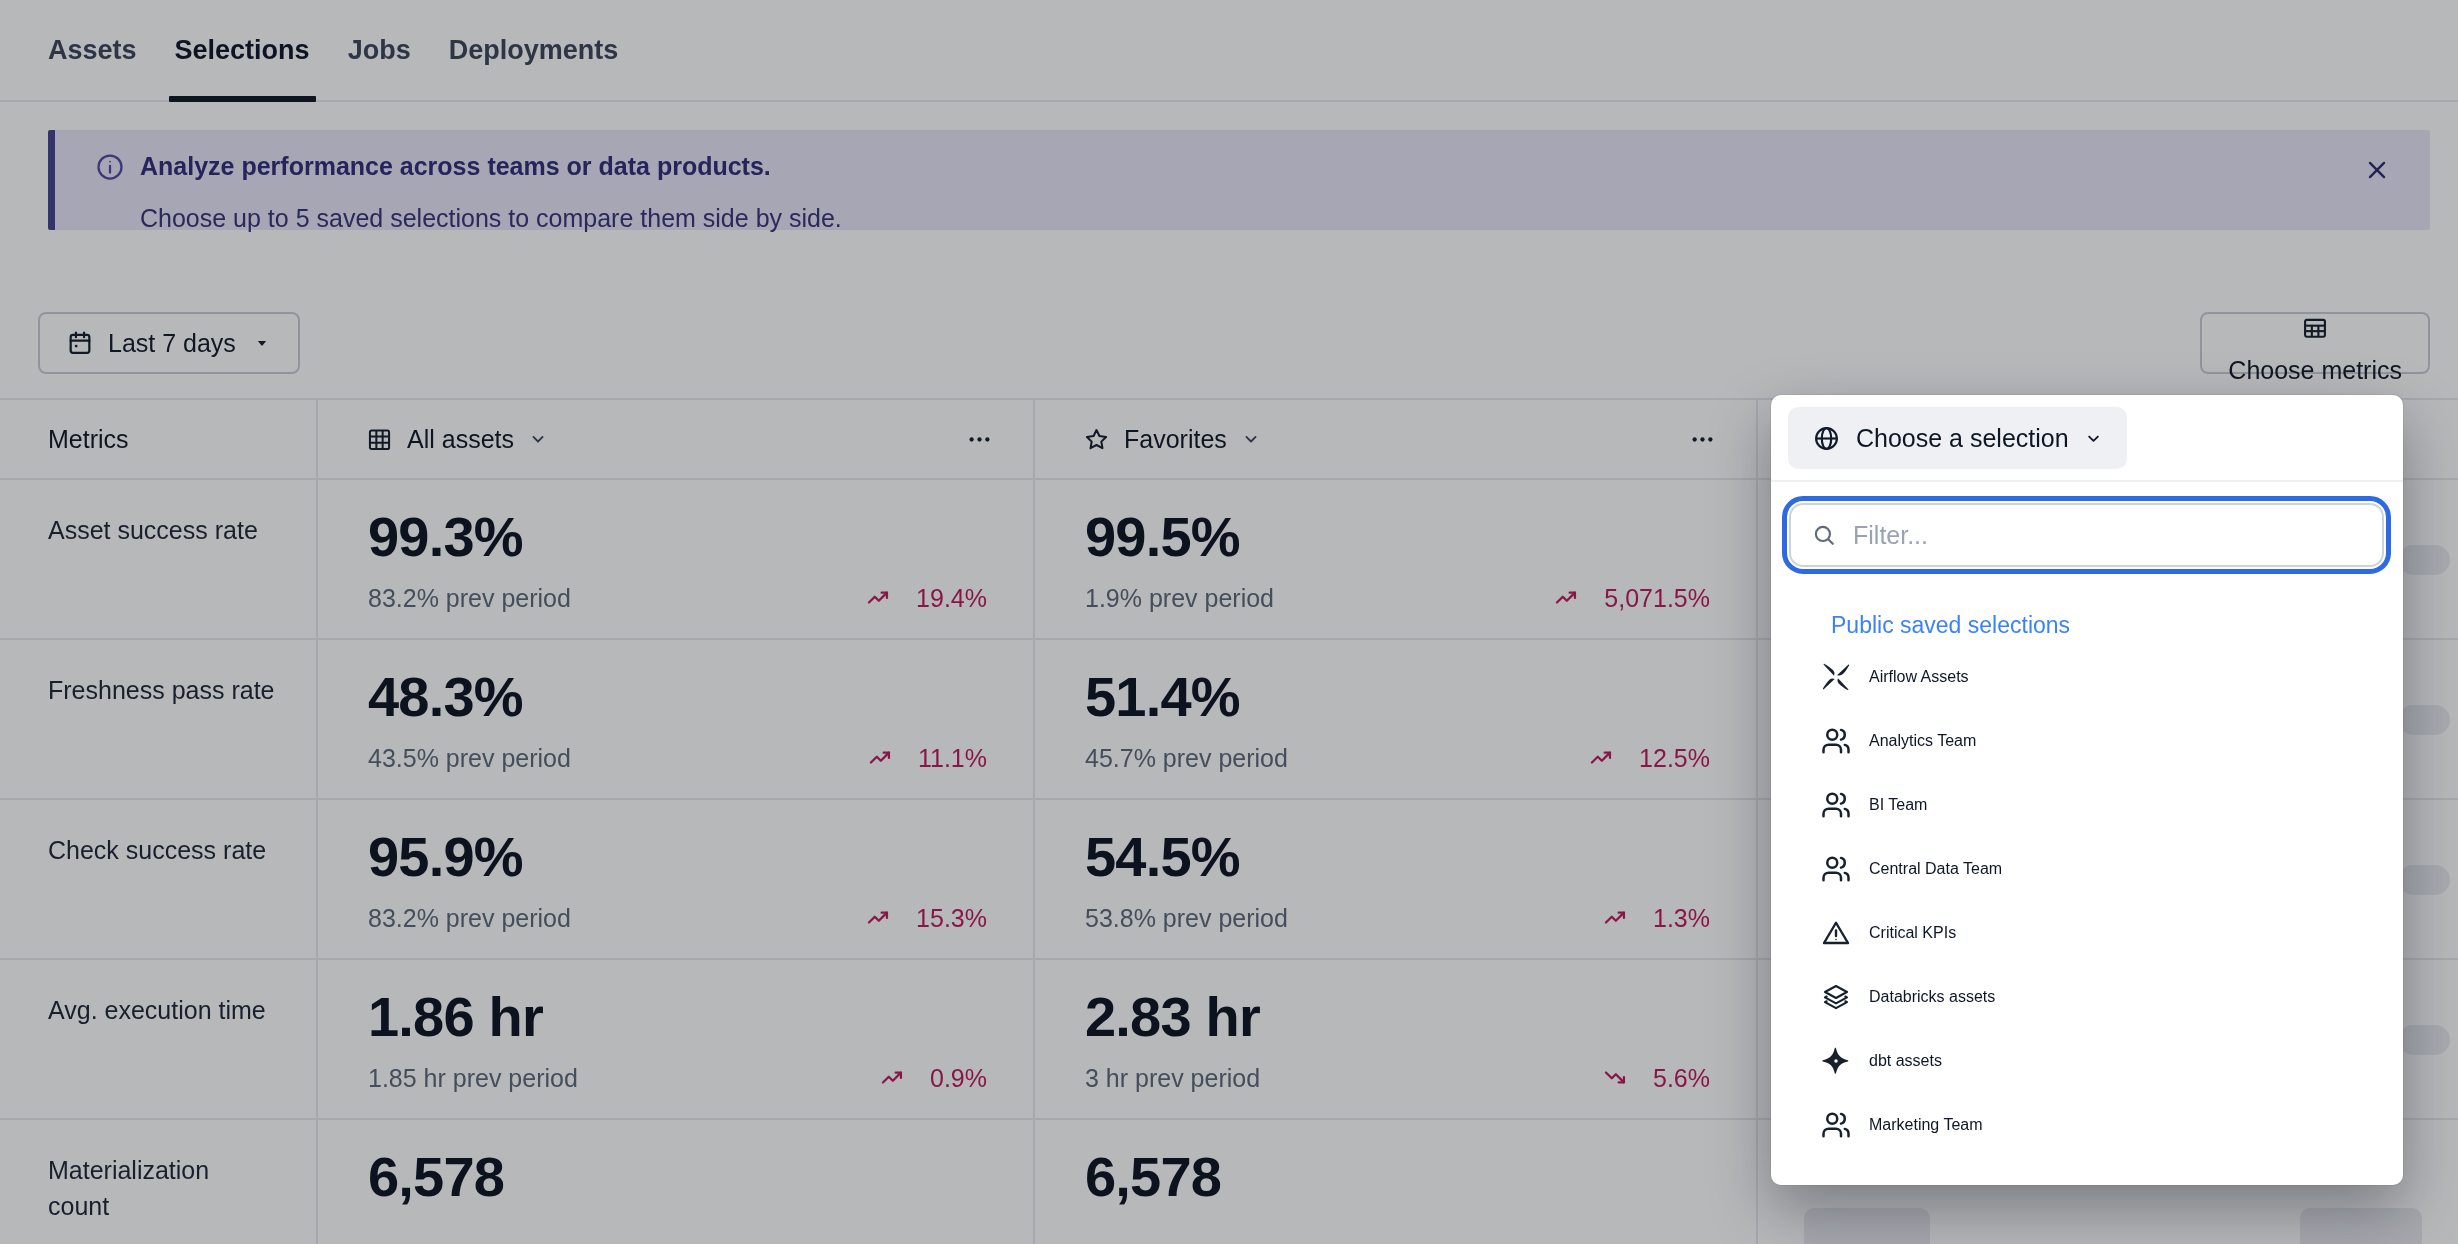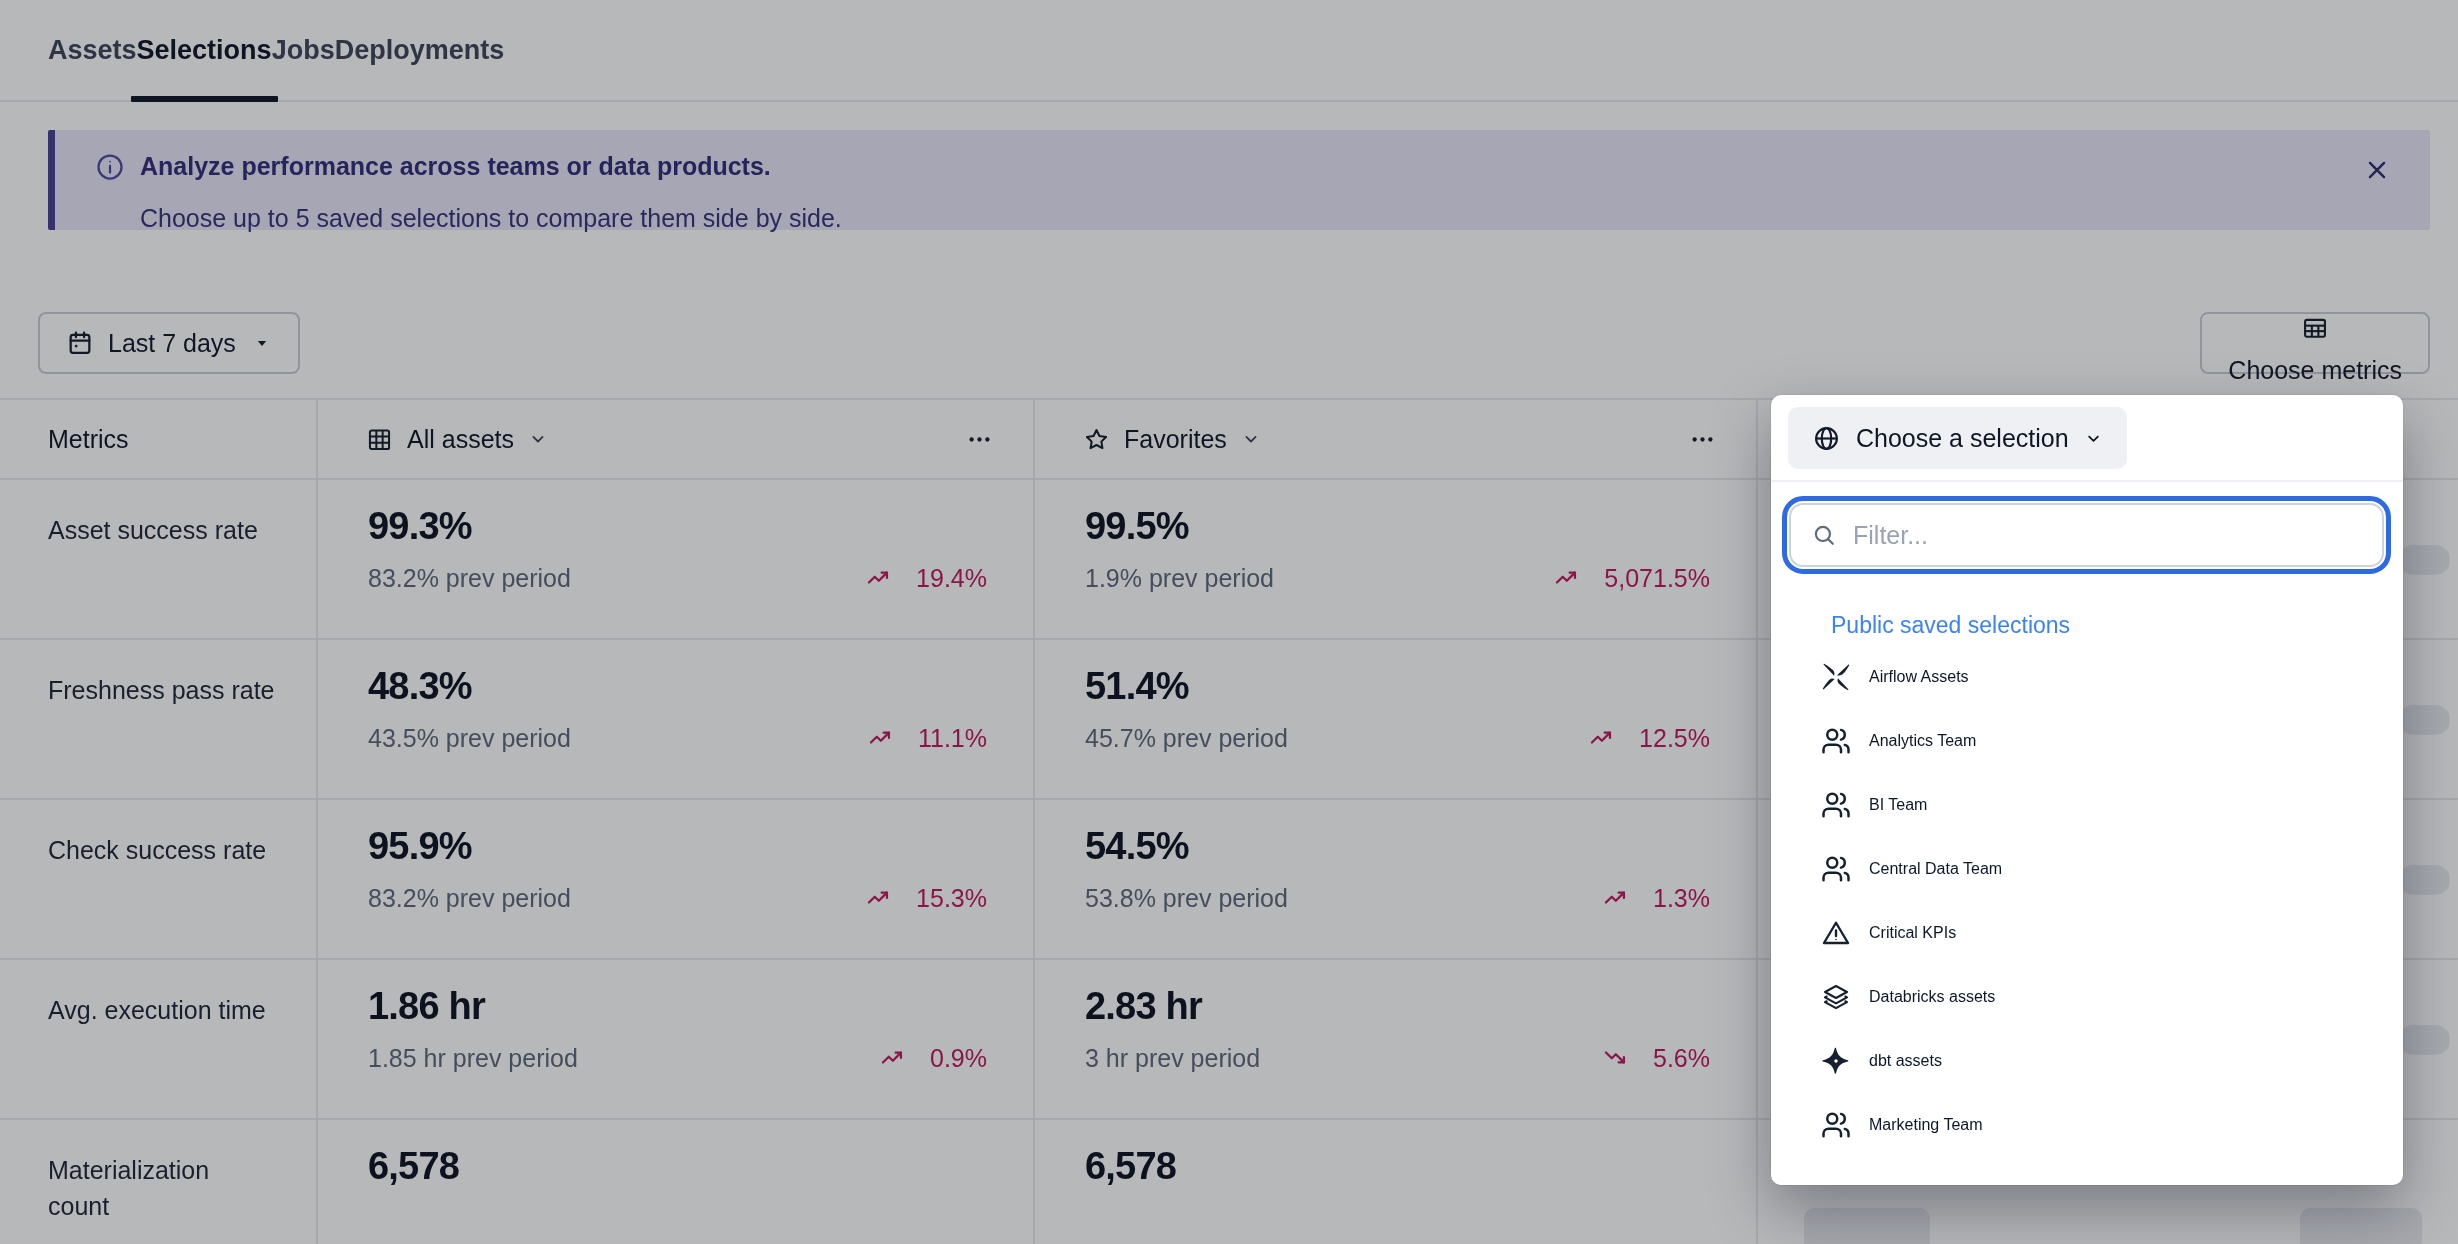--- a/index.html
+++ b/index.html
@@ -5,21 +5,21 @@
   html,body{margin:0;padding:0;}
   body{width:2458px;height:1244px;position:relative;overflow:hidden;
        font-family:"Liberation Sans", sans-serif;background:#fff;color:#10192a;}
   svg{display:block;}
 
   
   .page{position:absolute;inset:0;background:#fff;}
 
   
   .topnav{position:relative;height:102px;border-bottom:2px solid #e7e9ed;
-          display:flex;align-items:center;padding:0 48px;box-sizing:border-box;}
+          display:flex;align-items:center;gap:38px;padding:0 48px;box-sizing:border-box;}
   .tab{font-size:27px;font-weight:600;color:#3c4659;position:relative;height:100%;
        display:flex;align-items:center;cursor:pointer;}
   .tab.active{color:#0d1626;}
   .tab.active::after{content:"";position:absolute;left:-6px;right:-6px;bottom:-2px;height:6px;
        background:#0d1624;border-radius:1px;}
 
   
   .banner{position:absolute;left:48px;top:130px;width:2382px;height:100px;
           background:#e7e5f6;border-left:7px solid #45418f;border-radius:2px;box-sizing:border-box;}
   .banner-info{position:absolute;left:40px;top:22px;width:30px;height:30px;color:#4d48a0;}
@@ -47,21 +47,21 @@
   .th .hicon{width:27px;height:27px;color:#141d2c;margin-right:14px;flex:none;}
   .th .chev{width:20px;height:20px;color:#39455a;margin-left:14px;}
   .th .kebab{position:absolute;right:40px;width:27px;height:27px;color:#141d2c;cursor:pointer;}
 
   .row{display:grid;grid-template-columns:318px 717px 723px 1fr;height:160px;
        border-bottom:2px solid #e7e9ed;box-sizing:border-box;}
   .row > div{border-right:2px solid #e7e9ed;box-sizing:border-box;}
   .row > div:last-child{border-right:none;}
   .metric-cell{padding:32px 40px 0 48px;font-size:25px;color:#1c2636;line-height:1.45;}
   .value-cell{padding:26px 46px 0 50px;display:flex;flex-direction:column;}
-  .cell-value{font-size:38px;font-weight:700;color:#0b1322;letter-spacing:-0.8px;line-height:1.1;}
+  .cell-value{font-size:56px;font-weight:700;color:#0b1322;letter-spacing:-0.8px;line-height:1.1;}
   .cell-sub{display:flex;justify-content:space-between;align-items:center;margin-top:16px;font-size:25px;}
   .prev{color:#5c6879;}
   .trend{display:flex;align-items:flex-start;gap:24px;color:#be185d;}
   .trend svg{width:27px;height:27px;}
 
   
   .skel{position:absolute;left:2398px;width:52px;height:30px;border-radius:15px;background:#e9ebef;}
   .ghost{position:absolute;top:1208px;height:44px;border-radius:10px;background:#e9eaee;}
   .ghost-a{left:1804px;width:126px;}
   .ghost-b{left:2300px;width:122px;}

